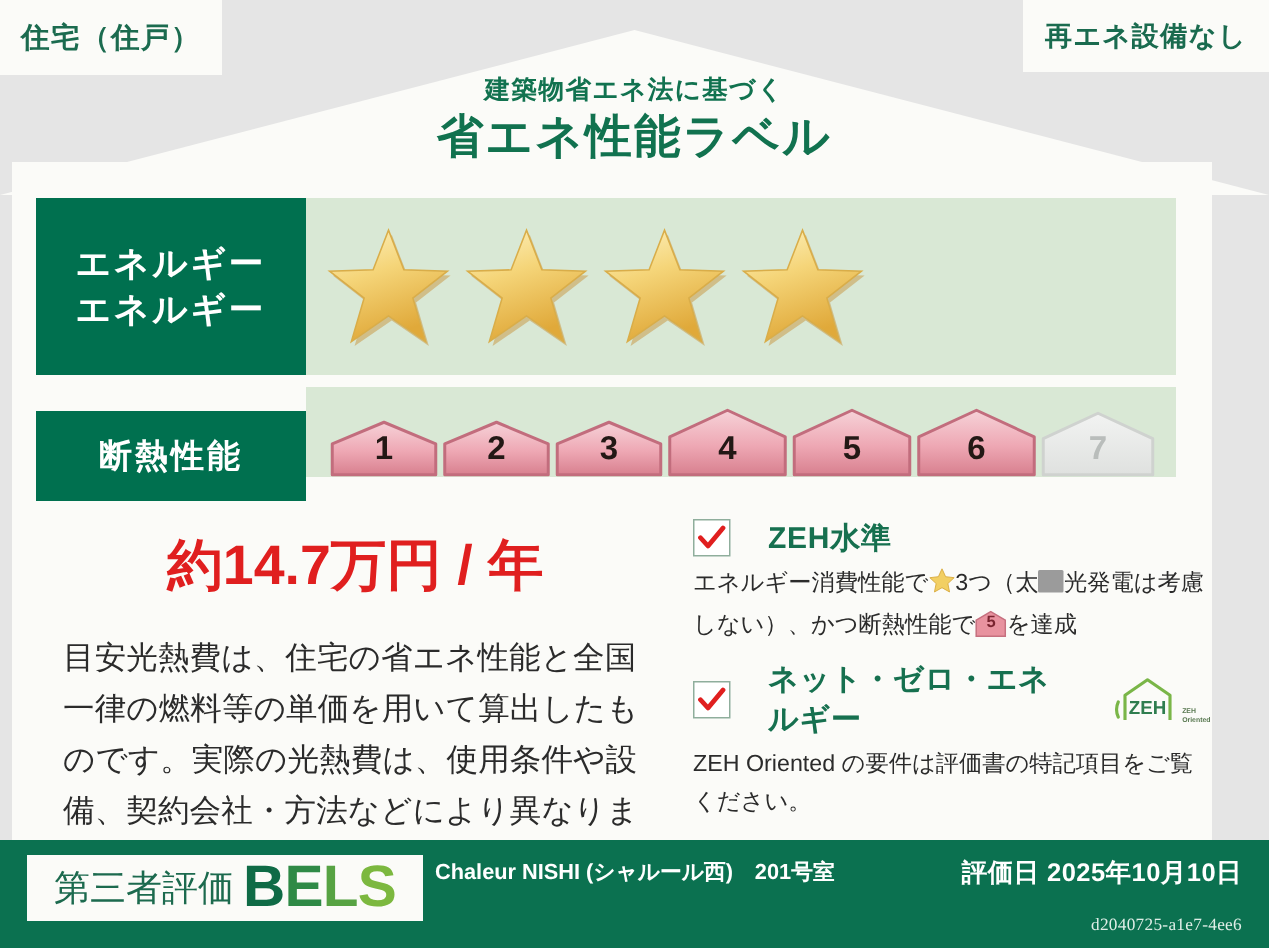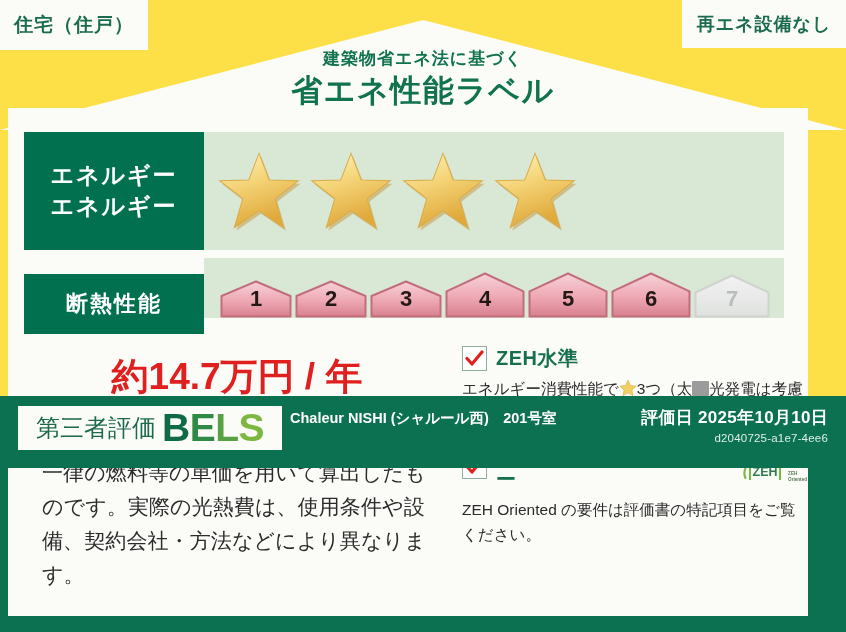--- a/index.html
+++ b/index.html
@@ -1,21 +1,21 @@
 <!DOCTYPE html>
 <html><head>
 <meta charset="utf-8">
 <style>
   html,body{margin:0;padding:0;}
   body{
     width:846px;height:632px;overflow:hidden;
     font-family:"Liberation Sans","DejaVu Sans",sans-serif;
     background:#0b7150;
   }
-  .label-root{position:relative;width:846px;height:468px;background:#fde047;}
+  .label-root{position:relative;width:846px;height:632px;background:#e5e5e5;}
 
   
   .badge{
     position:absolute;background:#fbfbf8;color:#1b6b4f;
     font-weight:bold;letter-spacing:1px;
     display:flex;align-items:center;justify-content:center;
   }
   .badge-left{left:0;top:0;width:148px;height:50px;font-size:19px;}
   .badge-right{right:0;top:0;width:164px;height:48px;font-size:18px;color:#1a6b4f;}
 
@@ -28,21 +28,20 @@
   .house-body{
     position:absolute;left:8px;top:108px;width:800px;height:508px;
     background:#fbfbf8;
   }
   .title-wrap{
     position:absolute;left:0;top:50px;width:846px;text-align:center;z-index:5;
   }
   .title-sub{
     font-size:17px;font-weight:bold;color:#11724f;letter-spacing:1px;
     line-height:1.2;
-    font-family:Liberation Mono, monospace;
   }
   .title-main{
     font-size:31px;font-weight:bold;color:#11724f;letter-spacing:1.5px;
     line-height:1.25;margin-top:2px;
   }
 
   
   .perf{position:absolute;left:24px;top:132px;width:760px;z-index:6;}
   .perf-row{display:flex;align-items:stretch;margin-bottom:8px;}
   .perf-name{
@@ -85,21 +84,21 @@
     font-size:37px;letter-spacing:0px;margin-top:12px;
   }
   .cost-note{
     margin-top:20px;font-size:21px;color:#2b2b2b;line-height:1.62;
     letter-spacing:0.1px;
   }
 
   
   .right-col{position:absolute;left:462px;top:345px;width:345px;z-index:6;}
   .zeh-item{margin-bottom:10px;}
-  .zeh-head{display:flex;align-items:center;gap:9px;}
+  .zeh-head{display:flex;align-items:center;gap:25px;}
   .chk{
     width:23px;height:23px;border:1.6px solid #8fae9c;background:#fff;
     flex:0 0 auto;position:relative;
   }
   .chk svg{position:absolute;left:2px;top:2px;}
   .zeh-title{font-size:20px;font-weight:bold;color:#16704f;letter-spacing:0.5px;}
   .zeh-body{
     font-size:15.5px;color:#2b2b2b;line-height:1.62;margin-top:4px;
   }
   .inline-star{display:inline-block;vertical-align:-3px;}
@@ -129,21 +128,21 @@
   .bels .jp{font-size:24px;font-weight:normal;color:#1c6a4e;letter-spacing:0px;}
   .bels .en{font-size:39px;font-weight:bold;letter-spacing:-0.5px;}
   .bels .en b{font-weight:bold;}
   .b1{color:#0f6b46;}.b2{color:#2f8a46;}.b3{color:#57a343;}.b4{color:#7cb83f;}
   .bldg{
     position:absolute;left:290px;top:12px;width:300px;
     color:#ffffff;font-size:14.5px;line-height:1.45;font-weight:bold;
   }
   .date-wrap{position:absolute;right:18px;top:10px;text-align:right;color:#fff;}
   .date-line{font-size:17px;font-weight:bold;letter-spacing:0.3px;}
-  .id-line{font-size:11.5px;color:#dfeee7;margin-top:3px;letter-spacing:0.2px;}
+  .id-line{font-size:11.5px;color:#dfeee7;margin-top:18px;letter-spacing:0.2px;font-family:Liberation Serif, serif;}
 </style>
 </head>
 <body>
 
 <div class="label-root">
 
   <div class="roof"></div>
   <div class="house-body"></div>
 
   <div class="badge badge-left">

